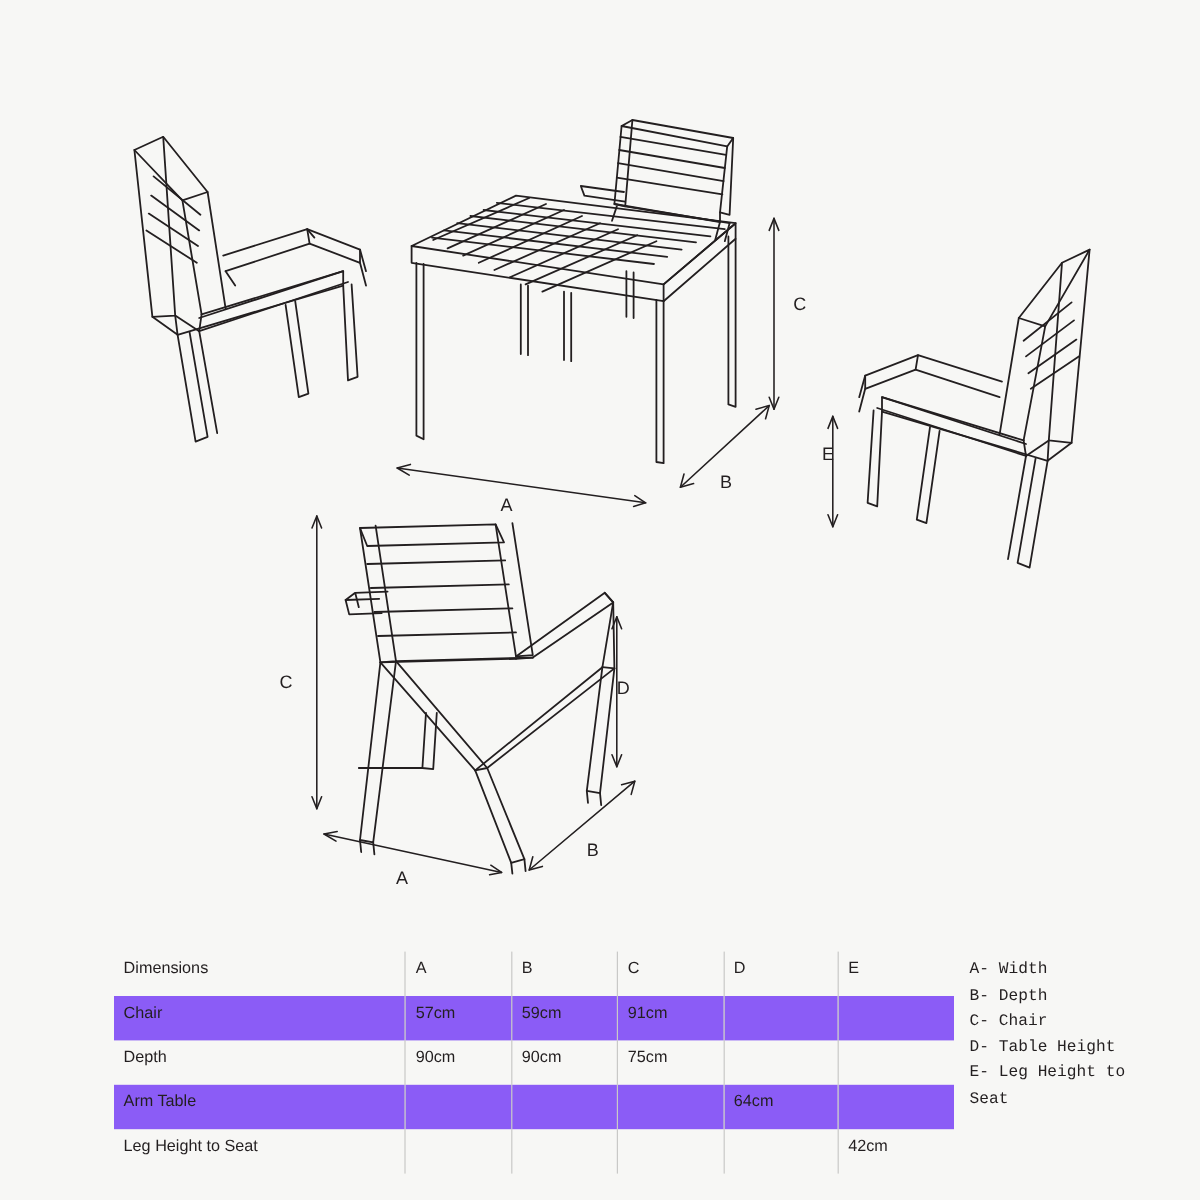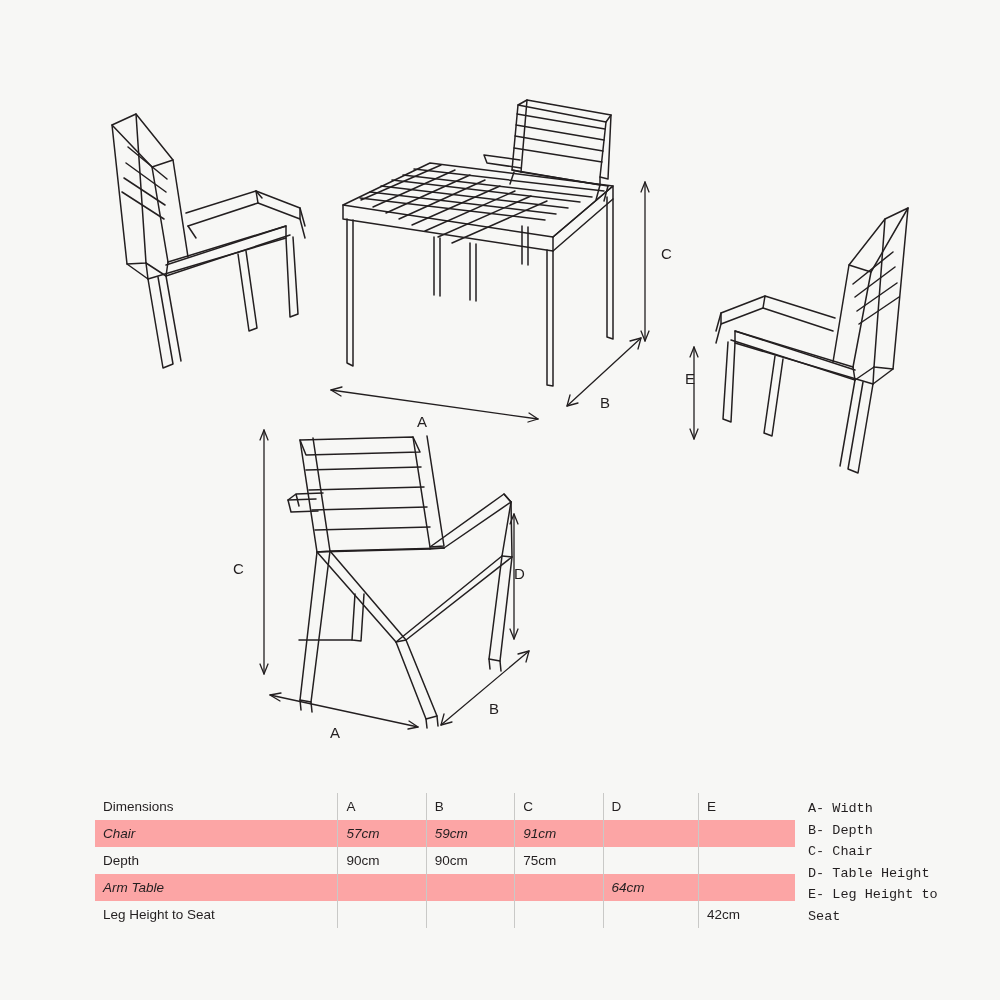--- a/index.html
+++ b/index.html
@@ -33,29 +33,29 @@
   
   #spec-table {
     position: absolute;
     left: 95px;
     top: 793px;
     width: 700px;
     border-collapse: collapse;
     font-size: 13.5px;
   }
   #spec-table td {
-    padding: 6px 0 6px 8px;
+    padding: 6px 0 16px 8px;
     border-right: 1px solid #c9c9c7;
     vertical-align: middle;
     height: 13px;
     color: #231f20;
     white-space: nowrap;
   }
   #spec-table td:last-child { border-right: none; }
-  #spec-table tr.shaded { background: #fca5a5; font-style: italic; }
+  #spec-table tr.shaded { background: #8b5cf6; }
   .c-label { width: 252px; }
   .c-a { width: 86px; }
   .c-b { width: 86px; }
   .c-c { width: 86px; }
   .c-d { width: 94px; }
   .c-e { width: 96px; }
   
   #legend {
     position: absolute;
     left: 808px;

